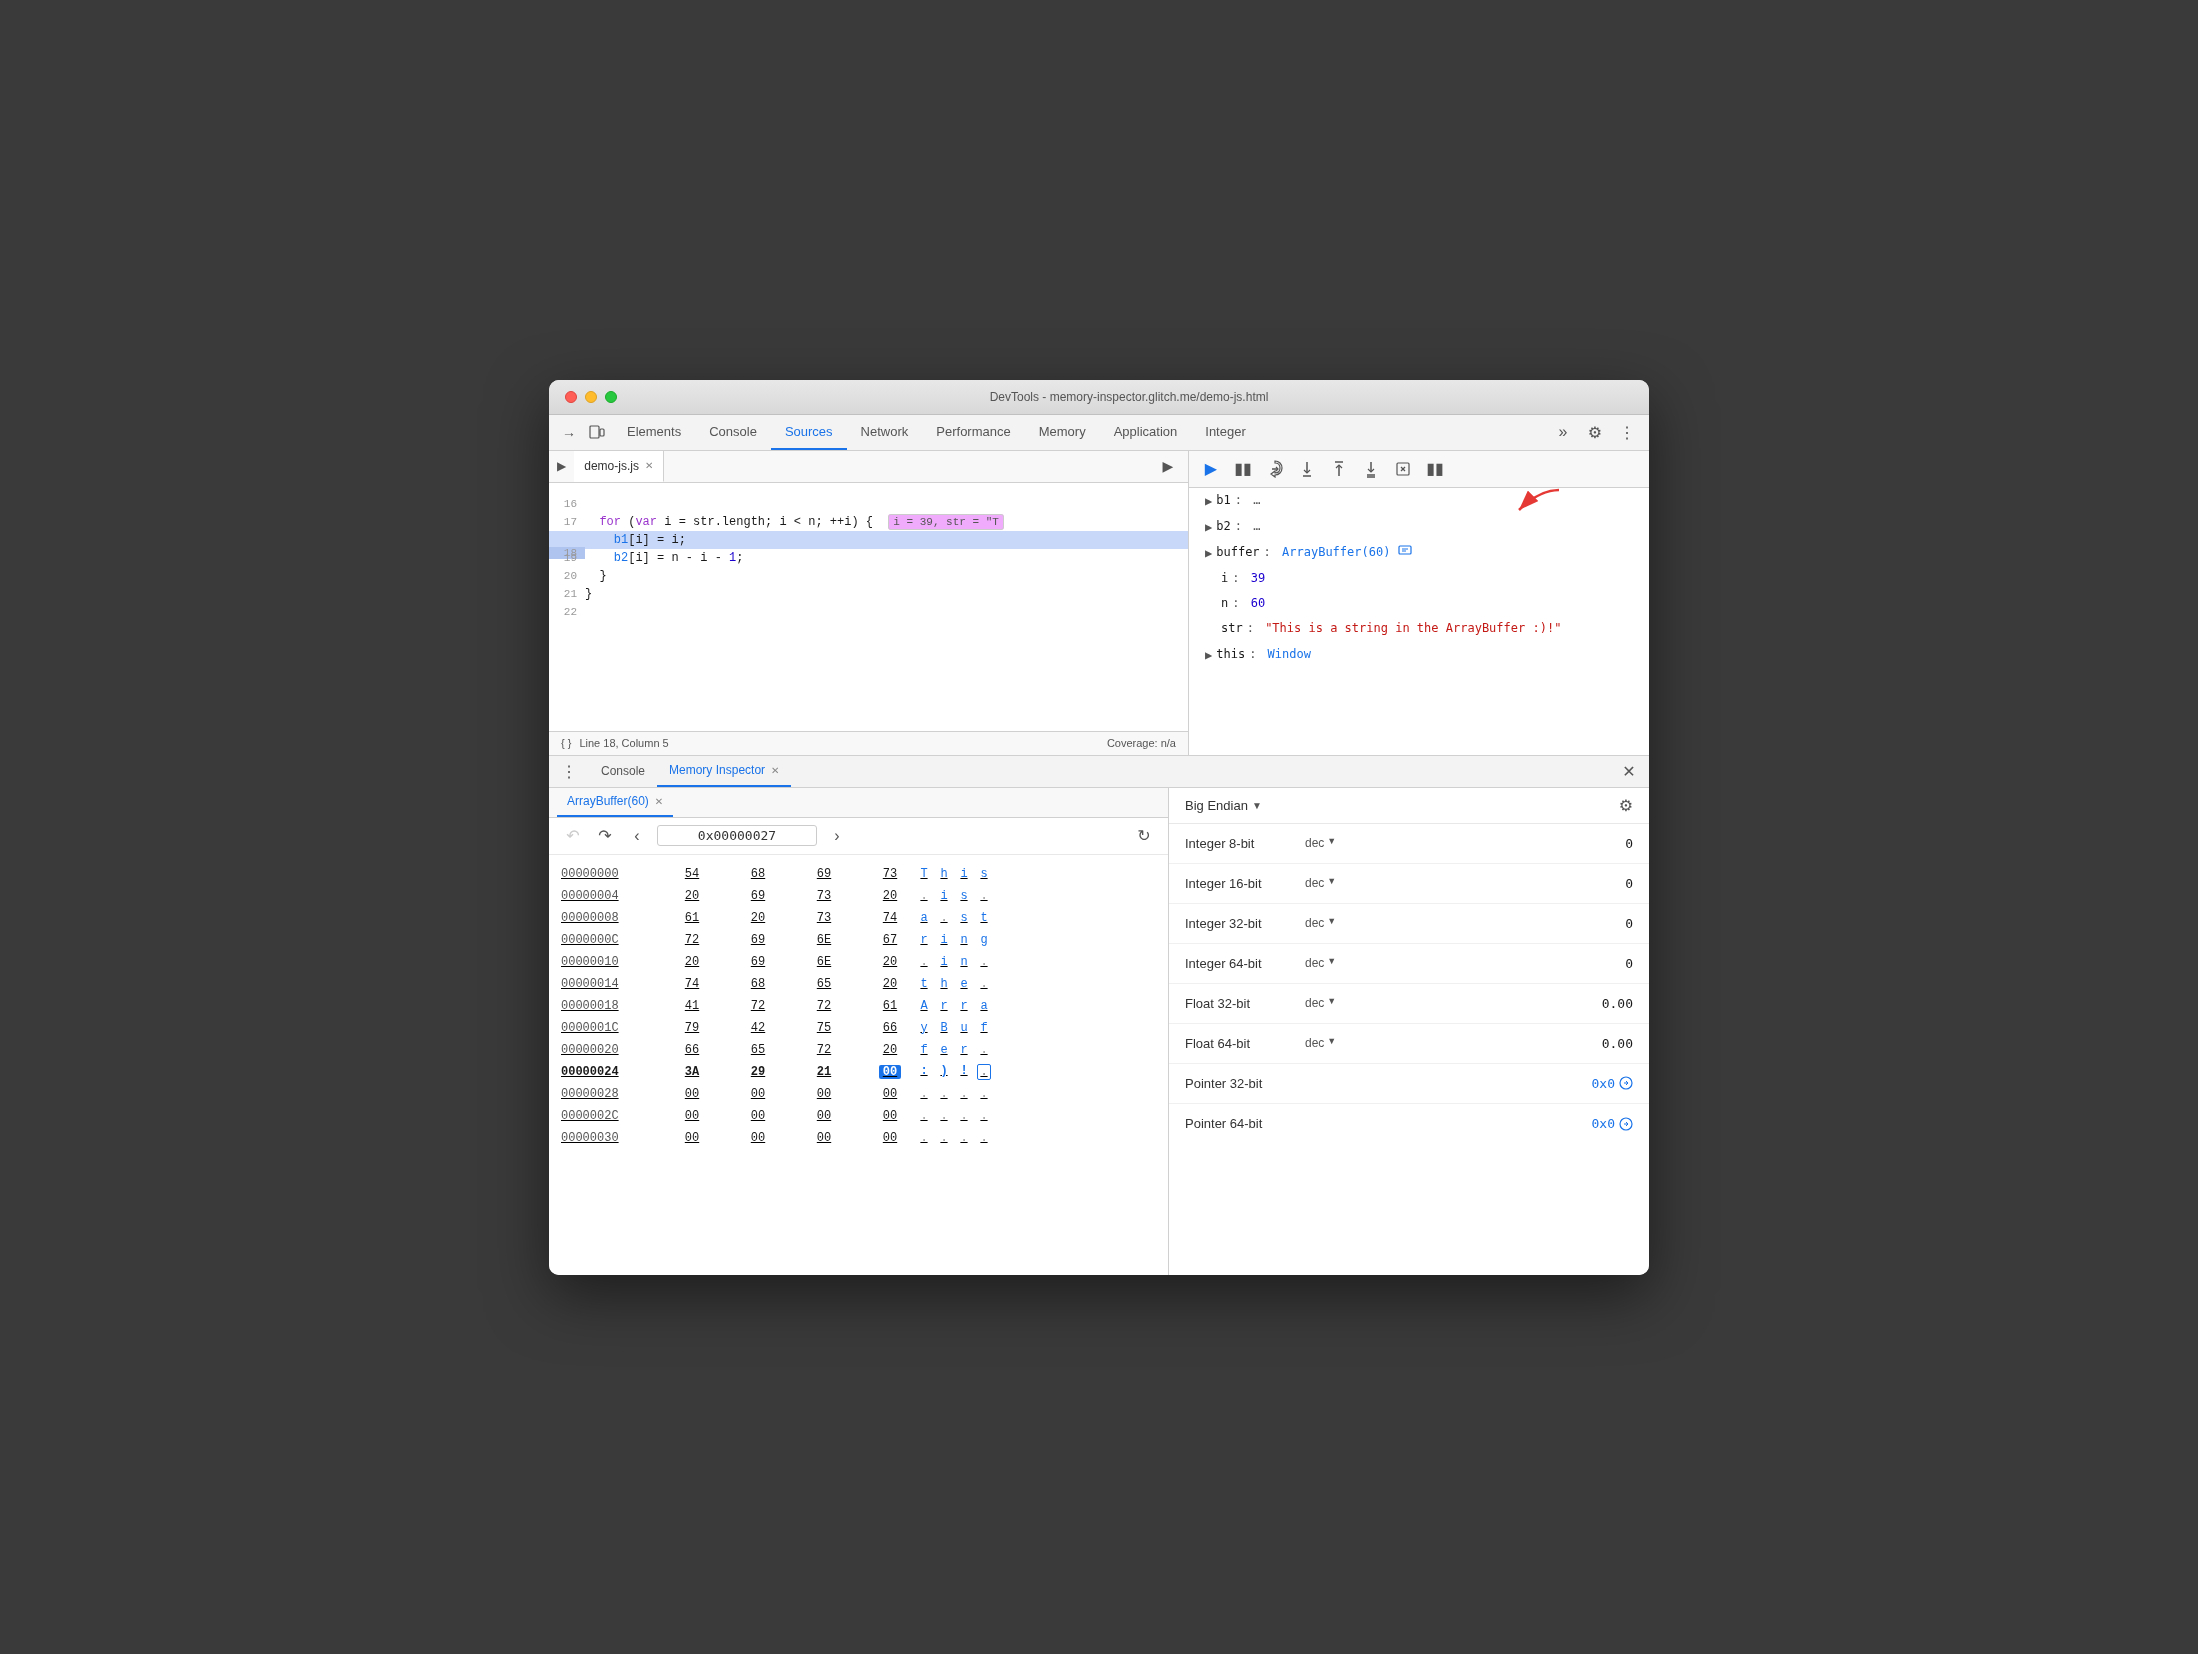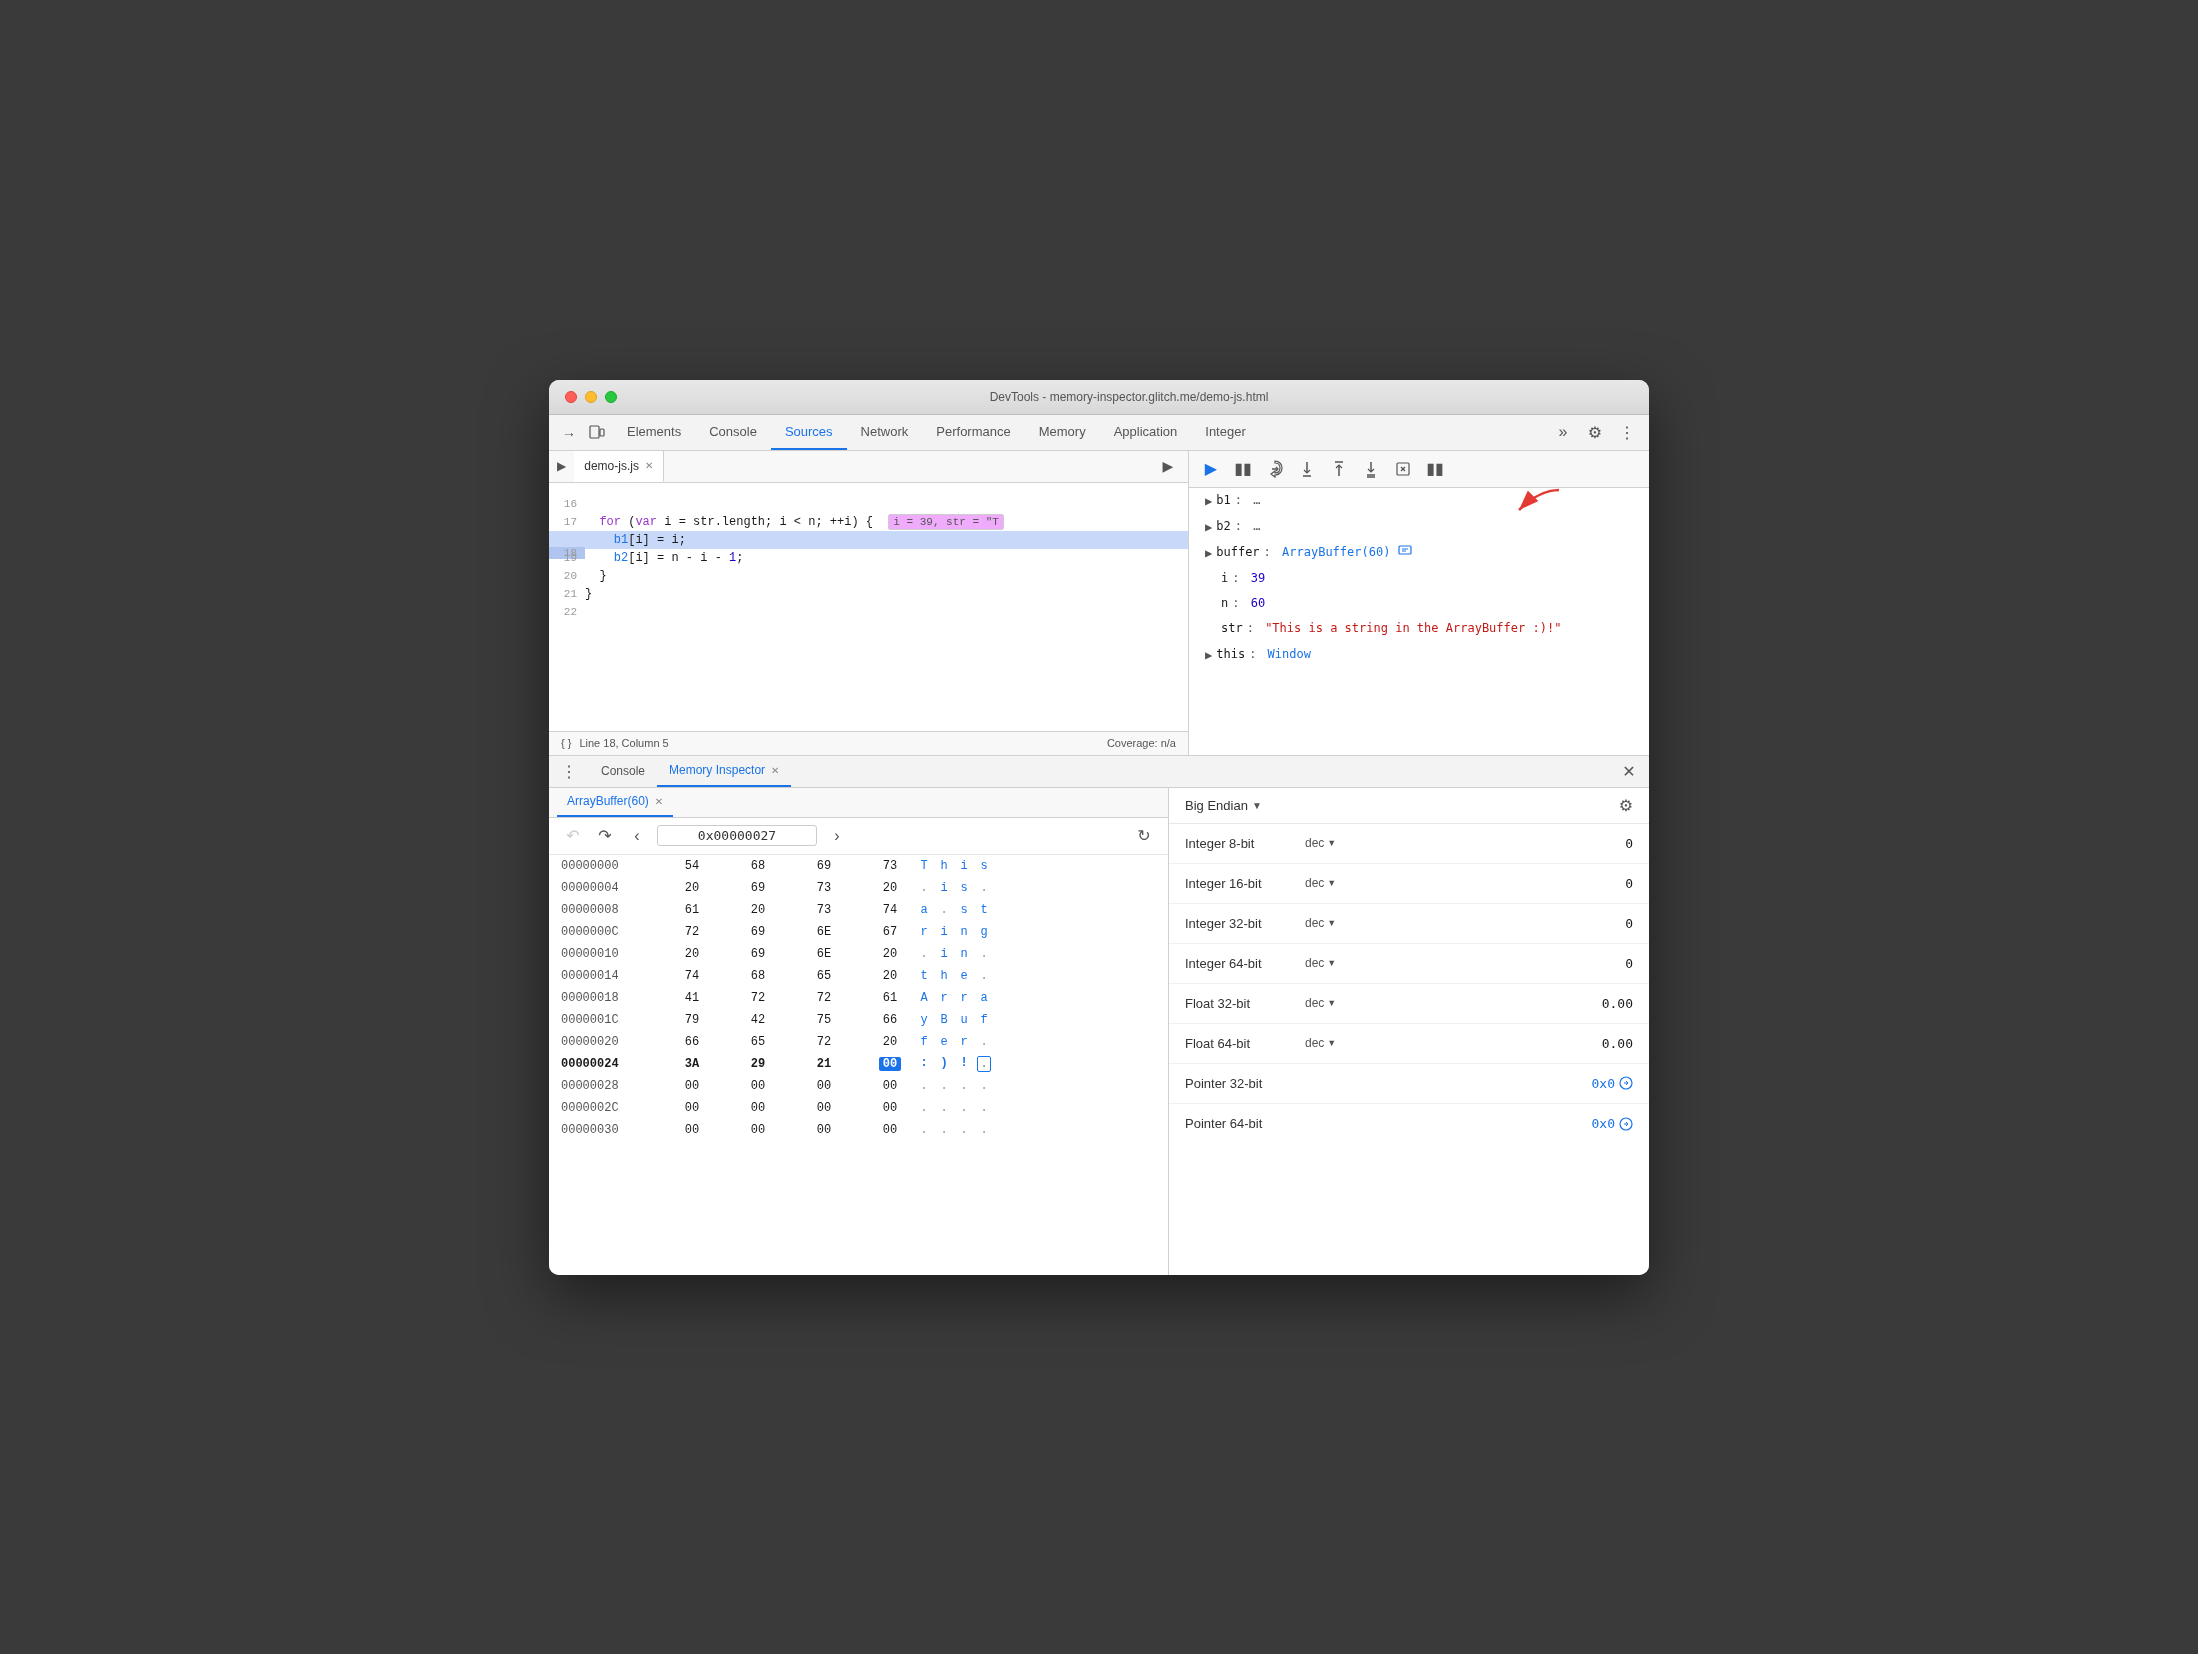--- a/index.html
+++ b/index.html
@@ -341,23 +341,24 @@
       width: 24px; height: 24px;
       display: flex; align-items: center; justify-content: center;
       cursor: pointer;
       color: #555;
       font-size: 16px;
     }
     
     .hex-table {
       flex: 1;
       overflow-y: auto;
-      padding: 0 12px;
+      padding: 8px 12px;
       font-family: 'Courier New', Courier, monospace;
       font-size: 12px;
+      text-decoration: underline;
     }
     .hex-row {
       display: flex;
       align-items: center;
       height: 22px;
       gap: 0;
     }
     .hex-row.current-row {
       font-weight: bold;
     }
@@ -444,21 +445,21 @@
       font-size: 13px;
     }
     .inspector-row:last-child { border-bottom: none; }
     .inspector-label {
       width: 120px;
       color: #333;
       flex-shrink: 0;
     }
     .inspector-format {
       display: flex;
-      align-items: center;
+      align-items: flex-start;
       gap: 3px;
       color: #555;
       font-size: 12px;
       cursor: pointer;
       width: 60px;
     }
     .inspector-format-chevron {
       font-size: 9px;
     }
     .inspector-value {

